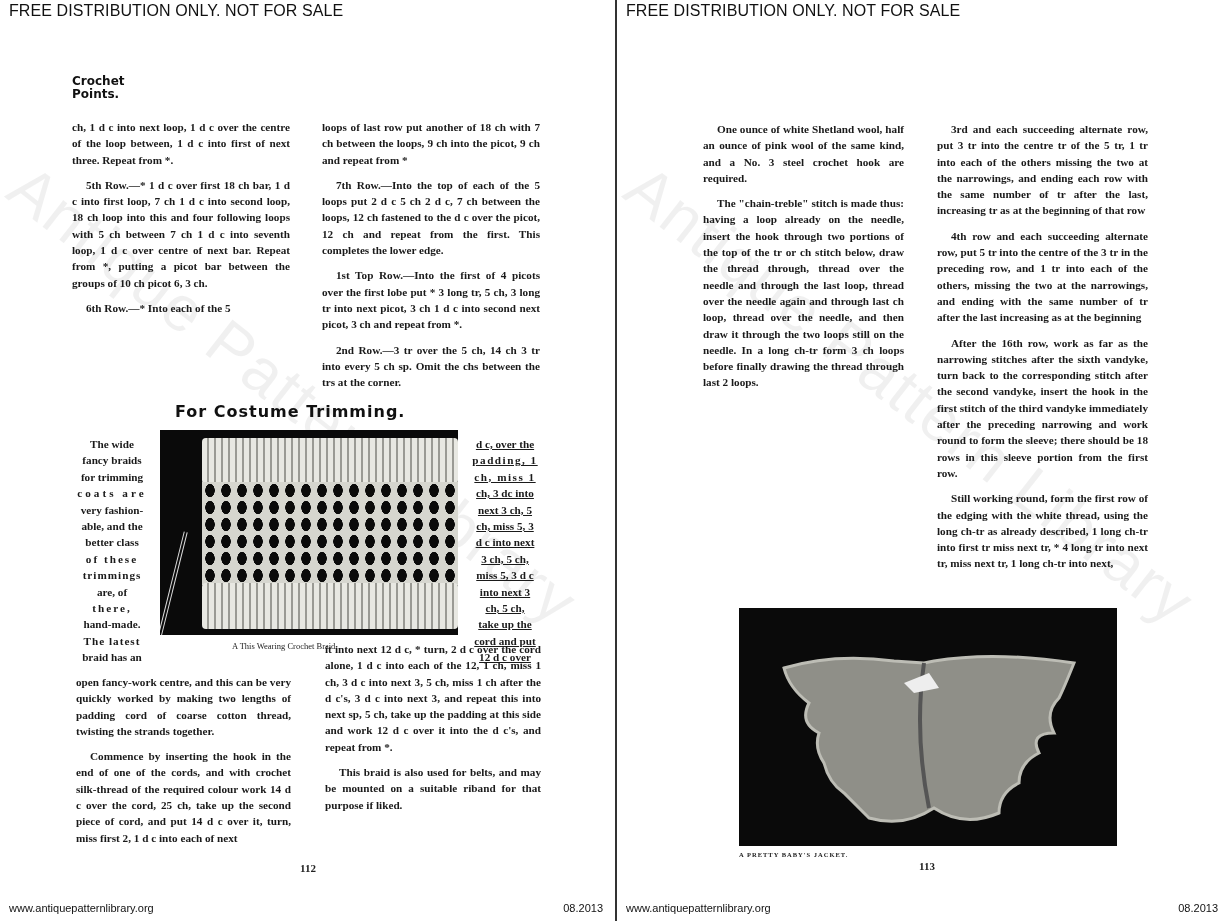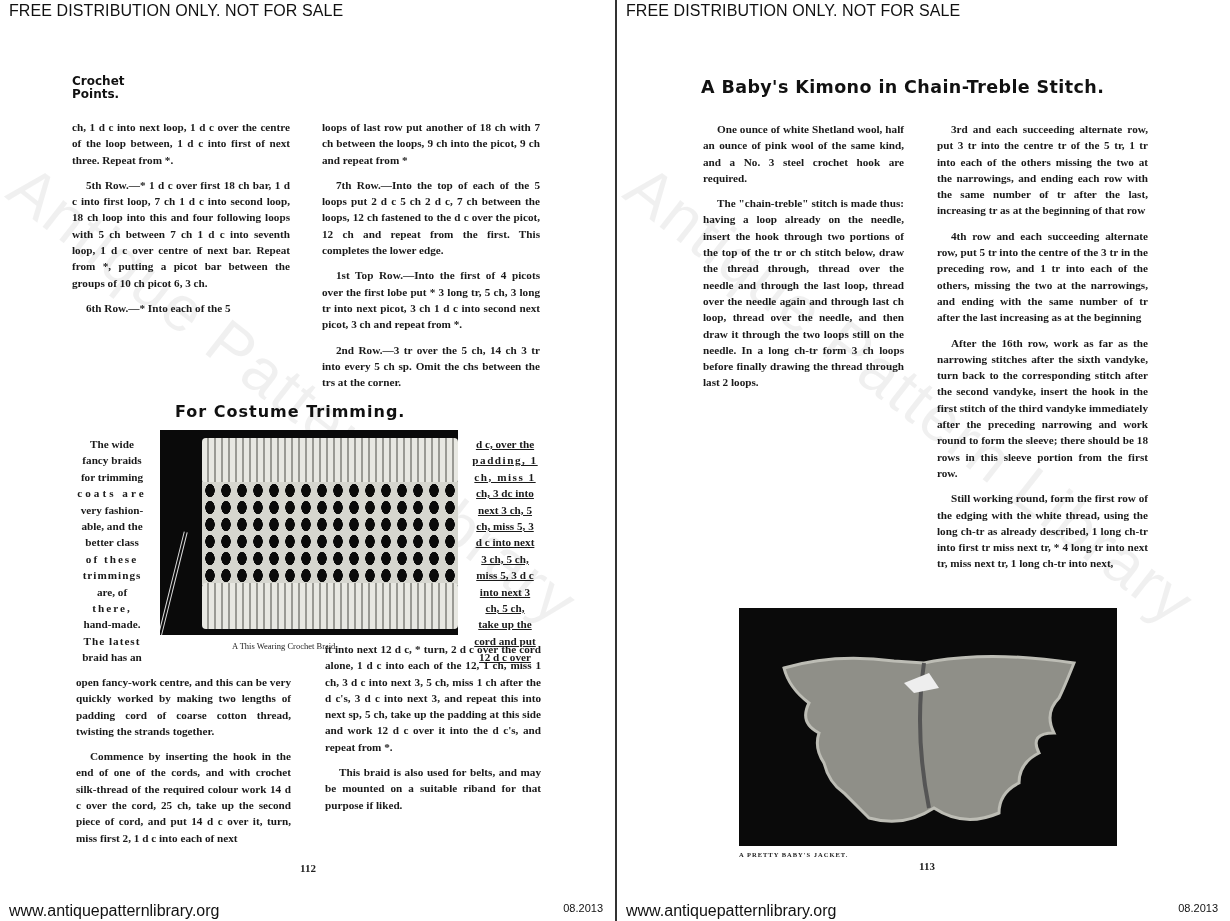--- a/index.html
+++ b/index.html
@@ -5,21 +5,21 @@
   * { box-sizing: border-box; margin: 0; padding: 0; }
   html, body { width: 1230px; height: 921px; background: #fff; overflow: hidden; }
   body { position: relative; font-family: "Liberation Serif", serif; color: #111; }
 
   .page { position: absolute; top: 0; height: 921px; background: #fff; overflow: hidden; }
   .page.left { left: 0; width: 615px; }
   .page.right { left: 617px; width: 613px; }
   .divider { position: absolute; left: 615px; top: 0; width: 2px; height: 921px; background: #333; }
 
   .banner { position: absolute; top: 2px; left: 9px; font-family: "Liberation Sans", sans-serif; font-size: 16px; color: #111; white-space: nowrap; letter-spacing: 0.1px; }
-  .footer-url { position: absolute; top: 902px; left: 9px; font-family: "Liberation Sans", sans-serif; font-size: 16px; color: #111; }
+  .footer-url { position: absolute; top: 902px; left: 9px; font-family: "Liberation Sans", sans-serif; font-size: 11px; color: #111; }
   .footer-date { position: absolute; top: 902px; right: 12px; font-family: "Liberation Sans", sans-serif; font-size: 11px; color: #111; }
 
   .watermark { position: absolute; font-family: "Liberation Sans", sans-serif; font-size: 64px; color: rgba(0,0,0,0.06); transform: rotate(38deg); transform-origin: left top; white-space: nowrap; pointer-events: none; letter-spacing: 2px; }
 
   .col { position: absolute; font-size: 11.2px; line-height: 16.3px; text-align: justify; font-weight: bold; color: #1a1a1a; }
   .col p { text-indent: 14px; margin-top: 9px; }
   .col p.noindent { text-indent: 0; }
 
   .section-label { position: absolute; left: 72px; top: 75px; font-family: "DejaVu Sans", sans-serif; font-weight: bold; font-size: 12px; line-height: 13px; color: #111; }
 
@@ -124,21 +124,20 @@
   <a class="footer-url">www.antiquepatternlibrary.org</a>
   <div class="footer-date">08.2013</div>
 </div>
 
 <div class="divider"></div>
 
 <div class="page right">
   <div class="banner">FREE DISTRIBUTION ONLY.  NOT FOR SALE</div>
   <div class="watermark" style="left:40px; top:150px;">Antique Pattern Library</div>
 
-  <div class="heading" style="left:84px; top:77px; font-size:17.5px; letter-spacing:0.4px;">A Baby's Kimono in Chain-Treble Stitch.</div>
 
   <div class="col" style="left:86px; top:112px; width:201px;">
     <p>One ounce of white Shetland wool, half an ounce of pink wool of the same kind, and a No. 3 steel crochet hook are required.</p>
     <p>The "chain-treble" stitch is made thus: having a loop already on the needle, insert the hook through two portions of the top of the tr or ch stitch below, draw the thread through, thread over the needle and through the last loop, thread over the needle again and through last ch loop, thread over the needle, and then draw it through the two loops still on the needle.  In a long ch-tr form 3 ch loops before finally drawing the thread through last 2 loops.</p>
   </div>
 
   <div class="col" style="left:320px; top:112px; width:211px;">
     <p>3rd and each succeeding alternate row, put 3 tr into the centre tr of the 5 tr, 1 tr into each of the others missing the two at the narrowings, and ending each row with the same number of tr after the last, increasing tr as at the beginning of that row</p>
     <p>4th row and each succeeding alternate row, put 5 tr into the centre of the 3 tr in the preceding row, and 1 tr into each of the others, missing the two at the narrowings, and ending with the same number of tr after the last increasing as at the beginning</p>
     <p>After the 16th row, work as far as the narrowing stitches after the sixth vandyke, turn back to the corresponding stitch after the second vandyke, insert the hook in the first stitch of the third vandyke immediately after the preceding narrowing and work round to form the sleeve; there should be 18 rows in this sleeve portion from the first row.</p>

